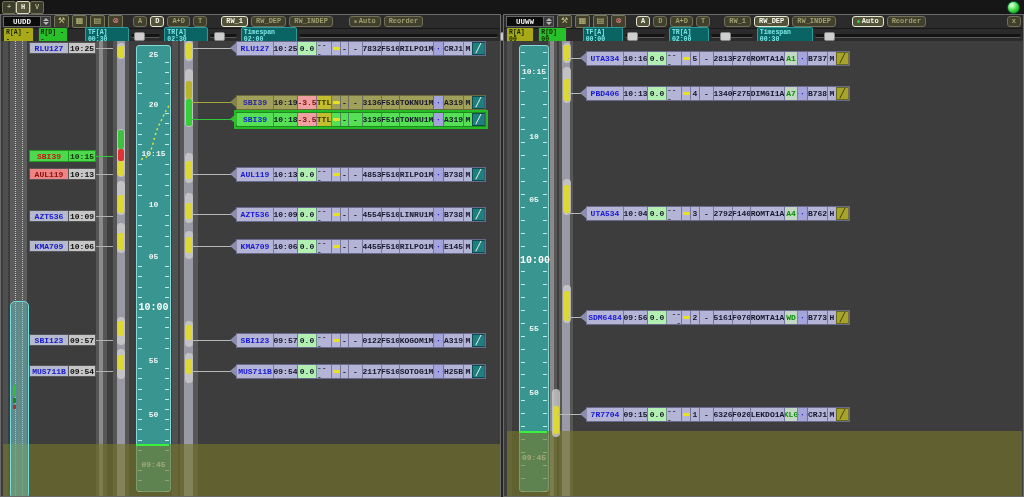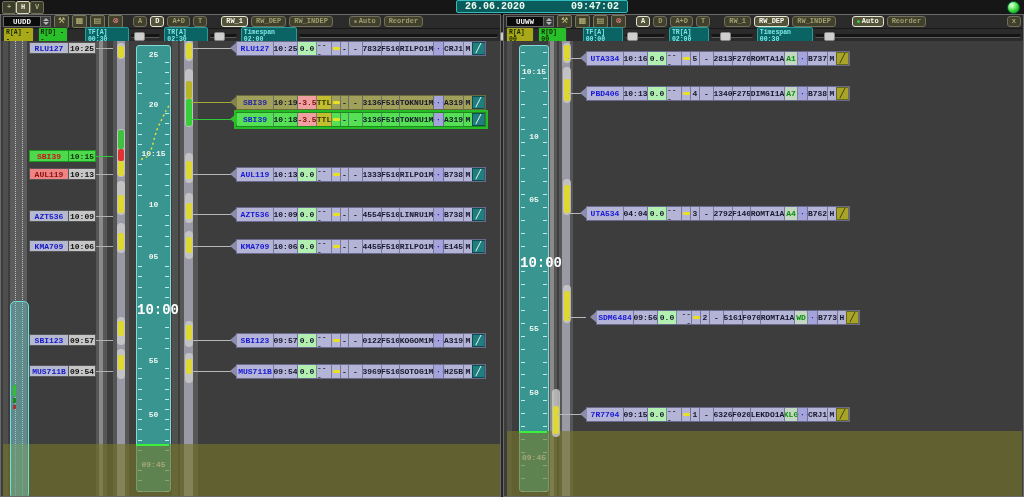--- a/index.html
+++ b/index.html
@@ -45,21 +45,21 @@
   .shandle{position:absolute;top:-2px;width:9px;height:7px;background:#cfcfcf;border:1px solid #888;border-radius:2px;}
   
   .canvas{position:absolute;left:0;top:26px;right:0;bottom:0;overflow:hidden;background:#3d3d3d;}
   .track{position:absolute;top:0;bottom:0;}
   .track .ctr{position:absolute;top:0;bottom:0;}
   .dotrail{position:absolute;top:0;bottom:0;left:5px;width:6px;border-left:1px dotted #c0c0c0;border-right:1px dotted #c0c0c0;}
   .ruler{position:absolute;top:4px;bottom:4px;background:#39958f;border:1px solid #85d8d8;border-radius:3px;}
   .tick{position:absolute;height:1px;width:4px;background:#bfeaea;}
   .rlabel{position:absolute;left:0;right:0;text-align:center;color:#eef6f4;font:bold 8px "Liberation Mono",monospace;
           background:#39958f;}
-  .rlabel.big{font-size:14px;color:#ffffff;}
+  .rlabel.big{font-size:10px;color:#ffffff;}
   .gline{position:absolute;height:2px;background:#3ef03e;z-index:4;}
   .past{position:absolute;background:rgba(118,118,42,0.62);z-index:3;}
   .cyanbox{position:absolute;background:rgba(104,216,216,0.38);border:1px solid #72dede;border-radius:5px;z-index:4;}
   .cap{position:absolute;width:8px;background:rgba(205,205,205,0.78);border-radius:4px;z-index:5;}
   .cap .fill{position:absolute;left:1px;right:1px;border-radius:2px;}
   .conn{position:absolute;height:1px;z-index:5;}
   .mark{position:absolute;width:7px;height:6px;background:#9a9a9a;border:1px solid #5a5a5a;z-index:6;}
   .vtick{position:absolute;width:3px;z-index:6;}
   
   .flabel{position:absolute;display:flex;height:12px;z-index:6;}
@@ -103,24 +103,20 @@
   svg.curve{position:absolute;left:0;top:0;z-index:5;pointer-events:none;}
 </style>
 </head>
 <body>
 
 <div class="screen">
   <div class="topbar">
     <div class="winbtn" style="left:2px">+</div>
     <div class="winbtn on" style="left:16px">H</div>
     <div class="winbtn" style="left:30px">V</div>
-    <div class="clock">
-      <span>26.06.2020</span>
-      <span>09:47:02</span>
-    </div>
     <div class="ball"></div>
   </div>
   <div class="panel" id="panel-left">
       <div class="tb1">
         <div class="combo">
           <div class="combo-text">UUDD</div>
           <div class="combo-spin">
             <div class="arr-up"></div>
             <div class="arr-dn"></div>
           </div>
@@ -442,21 +438,21 @@
         <div class="strip " style="left: 235px; top: 126px;">
           <div class="cell c-cs">AUL119</div>
           <div class="cell c-t">10:13</div>
           <div class="cell c-dl0">0.0</div>
           <div class="cell c-st">---</div>
           <div class="cell c-yb">
             <i></i>
           </div>
           <div class="cell c-s1">-</div>
           <div class="cell c-s2">-</div>
-          <div class="cell c-sq">1333</div>
+          <div class="cell c-sq">4853</div>
           <div class="cell c-fl">F510</div>
           <div class="cell c-sid">RILPO1M</div>
           <div class="cell c-dots">···</div>
           <div class="cell c-ty">B738</div>
           <div class="cell c-w">M</div>
           <div class="cell c-ic">╱</div>
         </div>
         <div class="strip " style="left: 235px; top: 166px;">
           <div class="cell c-cs">AZT536</div>
           <div class="cell c-t">10:09</div>
@@ -514,21 +510,21 @@
         <div class="strip " style="left: 235px; top: 323px;">
           <div class="cell c-cs">MUS711B</div>
           <div class="cell c-t">09:54</div>
           <div class="cell c-dl0">0.0</div>
           <div class="cell c-st">---</div>
           <div class="cell c-yb">
             <i></i>
           </div>
           <div class="cell c-s1">-</div>
           <div class="cell c-s2">-</div>
-          <div class="cell c-sq">3969</div>
+          <div class="cell c-sq">2117</div>
           <div class="cell c-fl">F510</div>
           <div class="cell c-sid">SOTOG1M</div>
           <div class="cell c-dots">···</div>
           <div class="cell c-ty">H25B</div>
           <div class="cell c-w">M</div>
           <div class="cell c-ic">╱</div>
         </div>
       </div>
     </div>
   <div class="panel" id="panel-right">
@@ -734,38 +730,38 @@
           <div class="cell c-fl">F275</div>
           <div class="cell c-sid">DIMGI1A</div>
           <div class="cell c-cd">A7</div>
           <div class="cell c-dots">···</div>
           <div class="cell c-ty">B738</div>
           <div class="cell c-w">M</div>
           <div class="cell c-ic2">╱</div>
         </div>
         <div class="strip " style="left: 82px; top: 165px;">
           <div class="cell c-cs">UTA534</div>
-          <div class="cell c-t">04:04</div>
+          <div class="cell c-t">10:04</div>
           <div class="cell c-dl0">0.0</div>
           <div class="cell c-st">---</div>
           <div class="cell c-yb">
             <i></i>
           </div>
           <div class="cell c-n">3</div>
           <div class="cell c-s2">-</div>
           <div class="cell c-sq">2792</div>
           <div class="cell c-fl">F140</div>
           <div class="cell c-sid">ROMTA1A</div>
           <div class="cell c-cd">A4</div>
           <div class="cell c-dots">···</div>
           <div class="cell c-ty">B762</div>
           <div class="cell c-w">H</div>
           <div class="cell c-ic2">╱</div>
         </div>
-        <div class="strip " style="left: 92px; top: 269px; text-align: right;">
+        <div class="strip " style="left: 82px; top: 269px; text-align: right;">
           <div class="cell c-cs">SDM6484</div>
           <div class="cell c-t">09:56</div>
           <div class="cell c-dl0">0.0</div>
           <div class="cell c-st">---</div>
           <div class="cell c-yb">
             <i></i>
           </div>
           <div class="cell c-n">2</div>
           <div class="cell c-s2">-</div>
           <div class="cell c-sq">5161</div>

